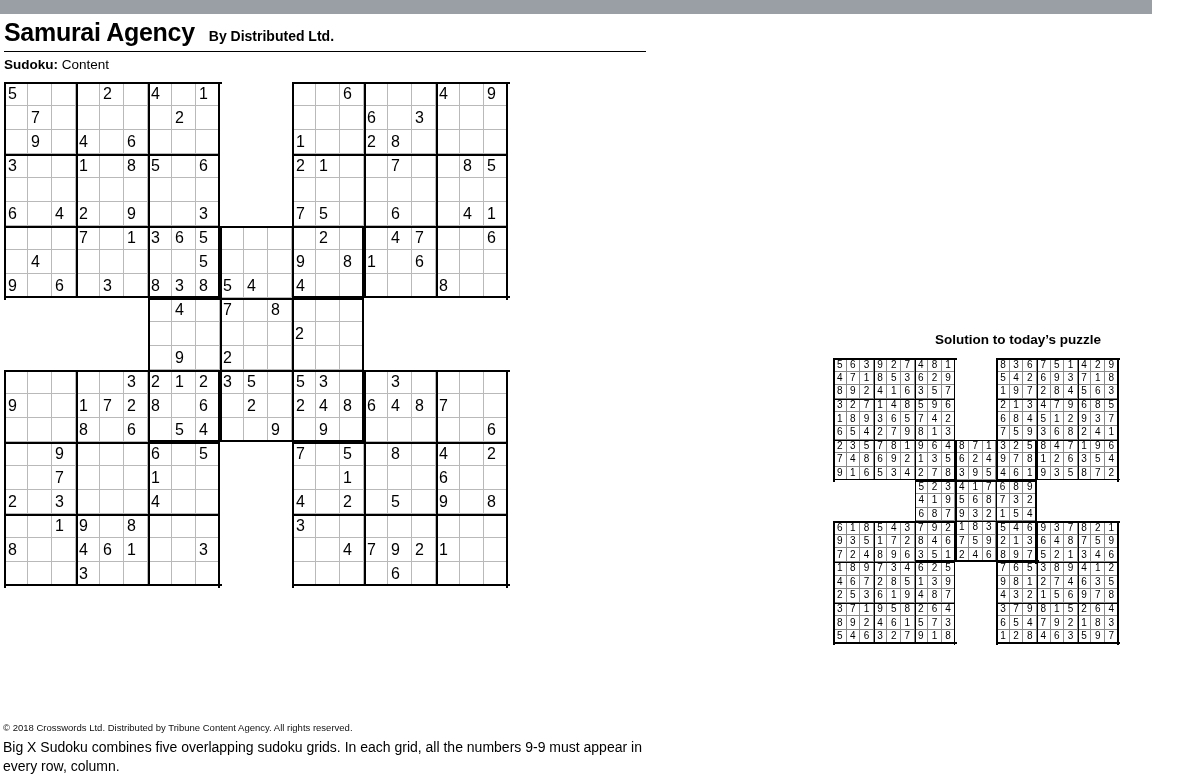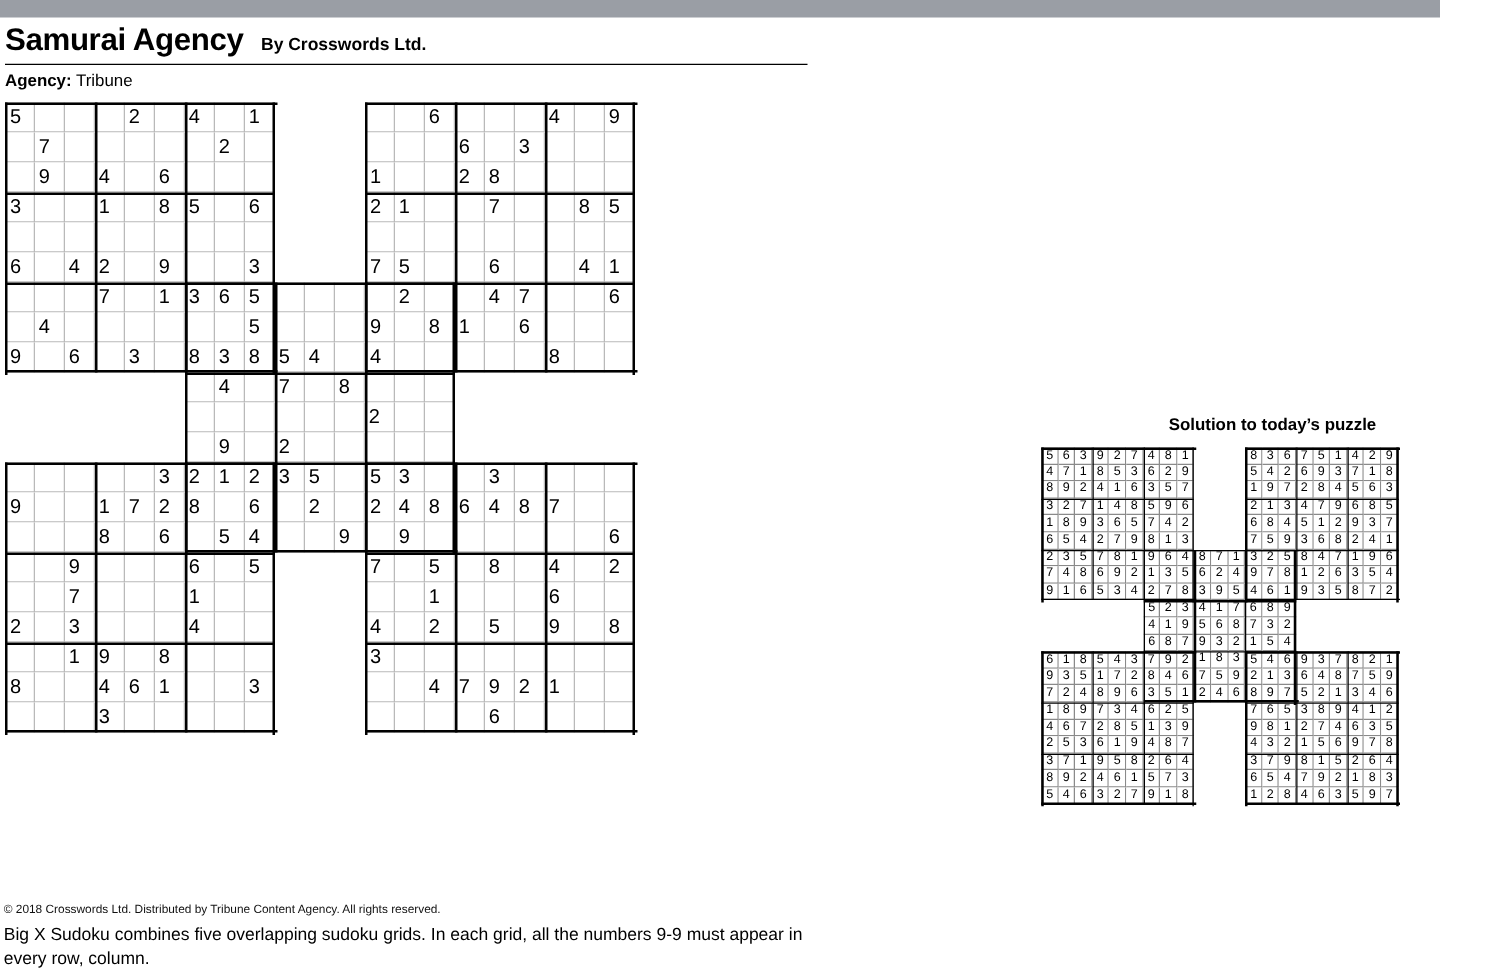--- a/index.html
+++ b/index.html
@@ -85,26 +85,26 @@
   .sline{position:absolute;background:#000;}
 </style>
 </head>
 <body>
 
 <div id="top-bar"></div>
 
 <div id="masthead">
   <div id="title-row">
     <div id="page-title">Samurai Agency</div>
-    <div id="byline">By Crosswords Ltd.</div>
+    <div id="byline">By Distributed Ltd.</div>
   </div>
   <div id="title-rule"></div>
   <div id="level-row">
-    <b>Agency:</b>
-    <span id="level-value">Tribune</span>
+    <b>Sudoku:</b>
+    <span id="level-value">Content</span>
   </div>
 </div>
 
 <div id="puzzle">
     <div class="pcell bl bt" style="left: 0px; top: 0px; width: 24px; height: 24px;">5</div>
     <div class="pcell bt" style="left: 24px; top: 0px; width: 24px; height: 24px;"></div>
     <div class="pcell bt" style="left: 48px; top: 0px; width: 24px; height: 24px;"></div>
     <div class="pcell bt" style="left: 72px; top: 0px; width: 24px; height: 24px;"></div>
     <div class="pcell bt" style="left: 96px; top: 0px; width: 24px; height: 24px;">2</div>
     <div class="pcell bt" style="left: 120px; top: 0px; width: 24px; height: 24px;"></div>

